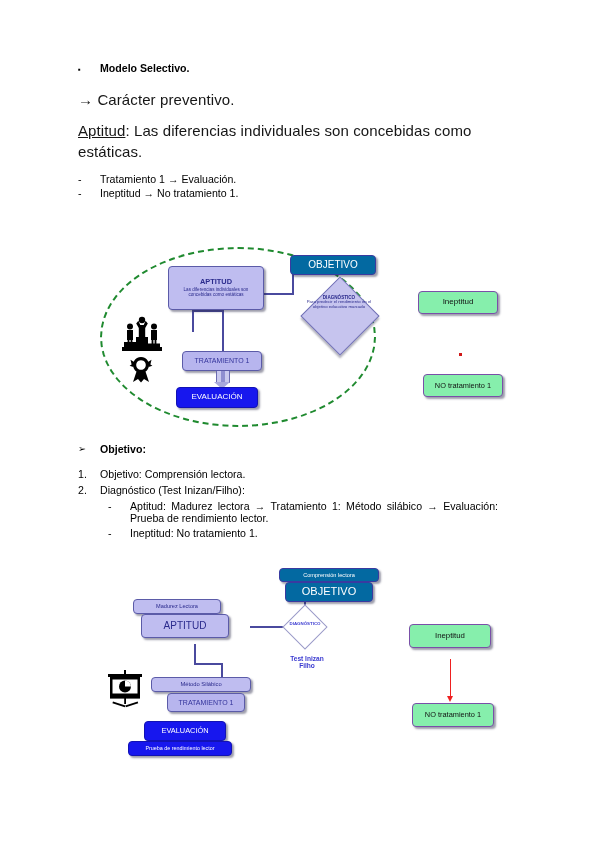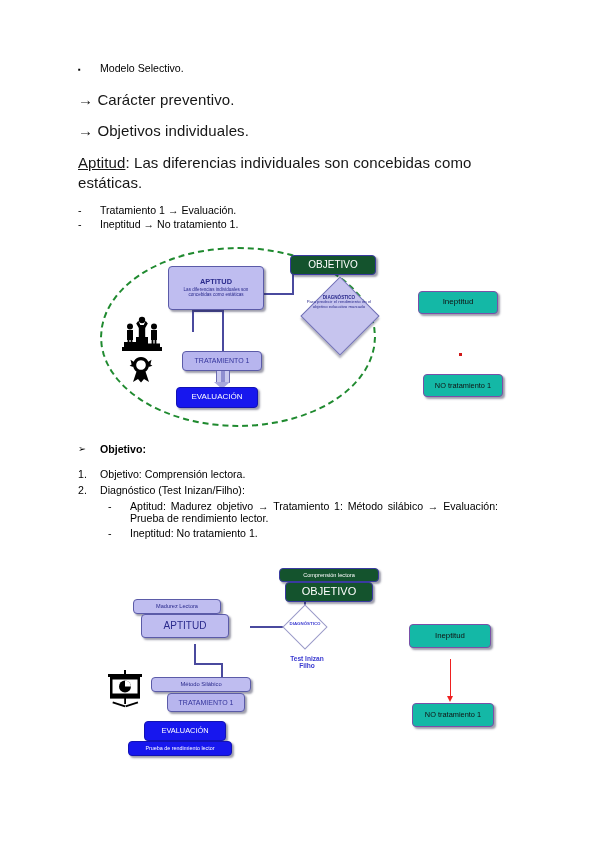--- a/index.html
+++ b/index.html
@@ -37,21 +37,21 @@
     display: flex;
     margin-bottom: 13px;
   }
   .bullet-sq .mk {
     width: 22px;
     flex: 0 0 22px;
     font-size: 8px;
     line-height: 1.9;
   }
   .bullet-sq .tx {
-    font-weight: normal;
+    font-weight: bold;
     font-size: 10.6px;
   }
   .bullet-arrow {
     display: flex;
     margin-bottom: 13px;
   }
   .bullet-arrow .mk {
     width: 22px;
     flex: 0 0 22px;
     font-size: 9.5px;
@@ -92,23 +92,23 @@
     justify-content: center;
     text-align: center;
     border-radius: 4px;
     border: 1px solid #5b5ba8;
     box-shadow: 2px 2px 2px rgba(40,40,70,.45);
     line-height: 1.08;
     overflow: hidden;
   }
   .lav  { background: #bfbdf0; color: #2a2a8c; }
   .lav2 { background: #b7b5ee; color: #33339b; }
-  .blue { background: #14532d; color: #ffffff; border-color: #3a3aa0;}
+  .blue { background: #0369a1; color: #ffffff; border-color: #3a3aa0;}
   .deep { background: #1717ee; color: #ffffff; border-color: #1212b4;}
-  .purp { background: #14b8a6; color: #111111; border-color: #7a4fa8; justify-content: center;}
+  .purp { background: #86efac; color: #111111; border-color: #7a4fa8; justify-content: center;}
   .node .inner { padding: 1px 3px; width: 100%; }
   .t-title { font-weight: bold; }
 
   .diamond {
     position: absolute;
     background: #c6c4ee;
     border: 1px solid #6f6fb4;
     transform: rotate(45deg);
     box-shadow: 2px 2px 2px rgba(40,40,70,.35);
   }
@@ -178,21 +178,20 @@
 
   <div class="doc-text">
 
     <div class="bullet-sq">
       <div class="mk">▪</div>
       <div class="tx">Modelo Selectivo.</div>
     </div>
 
     <p class="line"><span>→</span> <span>Carácter preventivo.</span></p>
 
-    <p class="line"><span>→</span> <span>Objetivos individuales.</span></p>
 
     <p class="line"><span class="u">Aptitud</span><span>: Las diferencias individuales son concebidas como estáticas.</span></p>
 
 
     <div class="dashrow">
       <div class="mk">-</div>
       <div class="tx">Tratamiento 1 → Evaluación.</div>
     </div>
     <div class="dashrow">
       <div class="mk">-</div>
@@ -291,21 +290,21 @@
       <div class="mk">1.</div>
       <div class="tx">Objetivo: Comprensión lectora.</div>
     </div>
     <div class="numrow">
       <div class="mk">2.</div>
       <div class="tx">Diagnóstico (Test Inizan/Filho):</div>
     </div>
 
     <div class="subdash" style="width:390px;">
       <div class="mk">-</div>
-      <div class="tx">Aptitud: Madurez objetivo → Tratamiento 1: Método silábico → Evaluación: Prueba de rendimiento lector.</div>
+      <div class="tx">Aptitud: Madurez lectora → Tratamiento 1: Método silábico → Evaluación: Prueba de rendimiento lector.</div>
     </div>
     <div class="subdash">
       <div class="mk">-</div>
       <div class="tx">Ineptitud: No tratamiento 1.</div>
     </div>
   </div>
 
   <div class="diagram" style="left:0; top:0; width:599px; height:848px;">
 
     <div class="conn" style="left:304px; top:600px; width:1.5px; height:26px;"></div>

